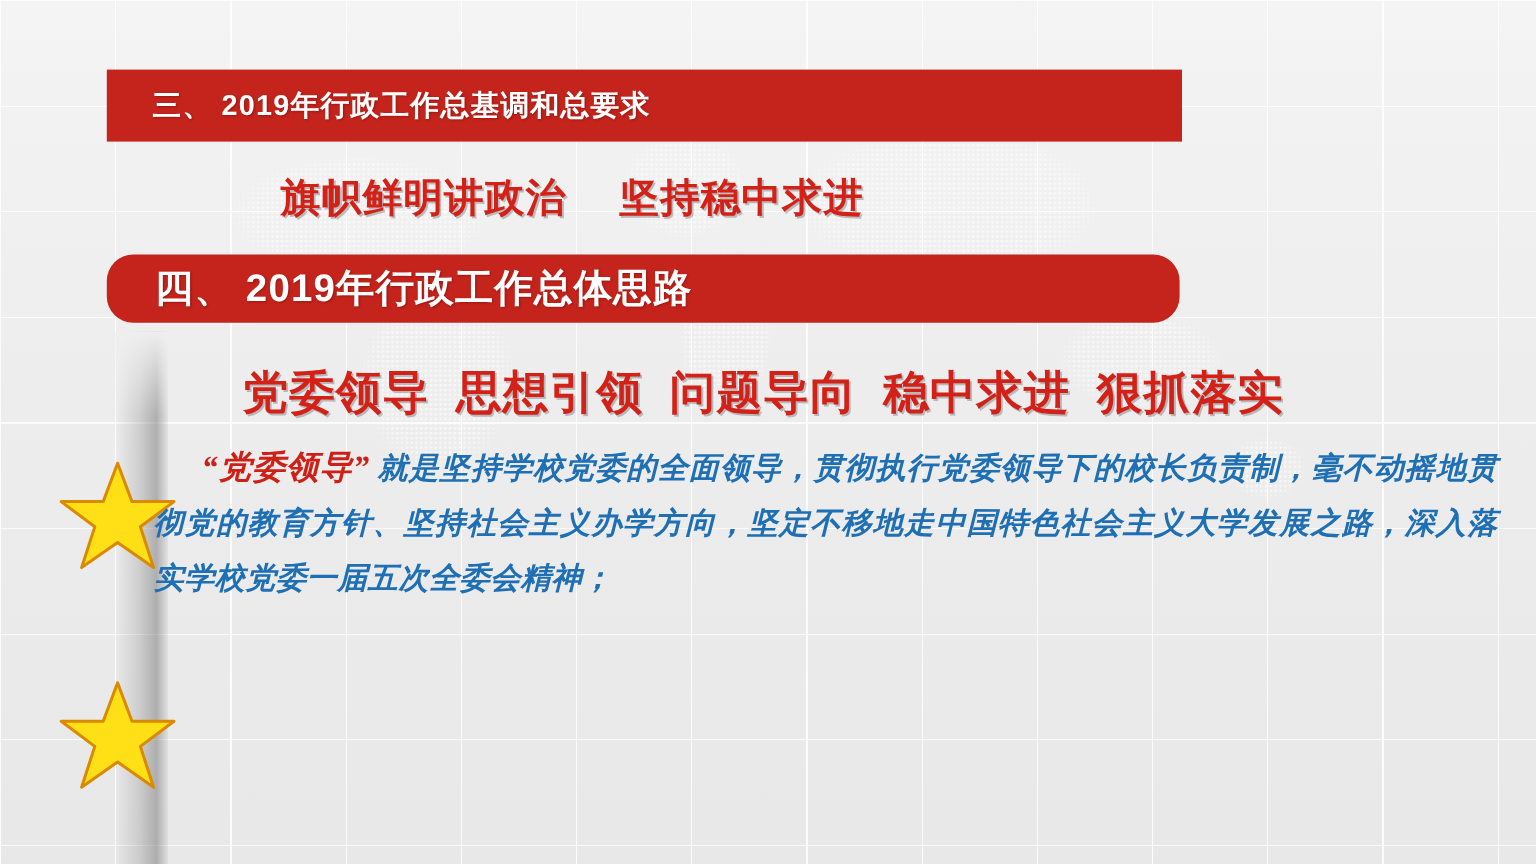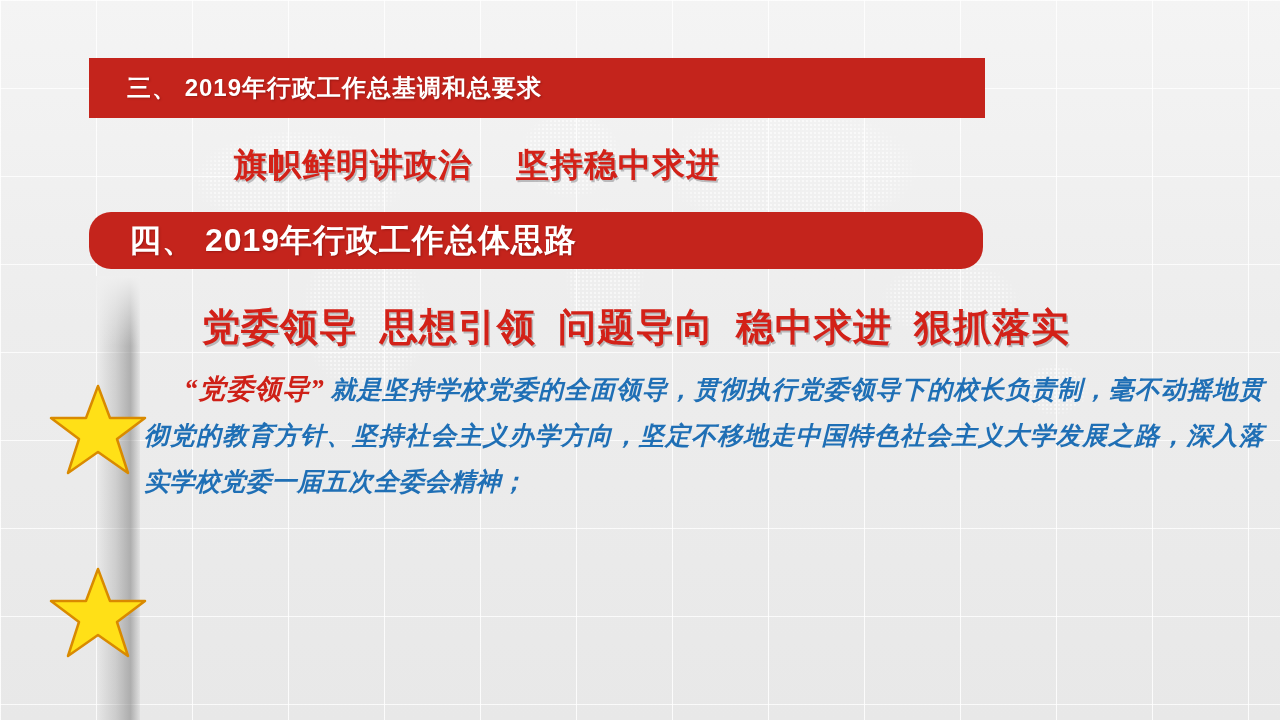--- a/index.html
+++ b/index.html
@@ -157,21 +157,20 @@
     width: 1120px;
     font-family: "Liberation Serif", "DejaVu Serif", serif;
     font-size: 25px;
     line-height: 46px;
     color: #1F6FB5;
     font-style: italic;
     font-weight: bold;
     text-align: justify;
     text-justify: inter-character;
     letter-spacing: 0.5px;
-    margin-left: 16px;
   }
   .para .quoted {
     color: #CE2017;
     font-size: 27px;
     margin-right: 6px;
   }
   .para .indent { display: inline-block; width: 40px; }
 
   #para-1 { left: 128px; top: 366px; }
   #para-2 { left: 128px; top: 548px; }

